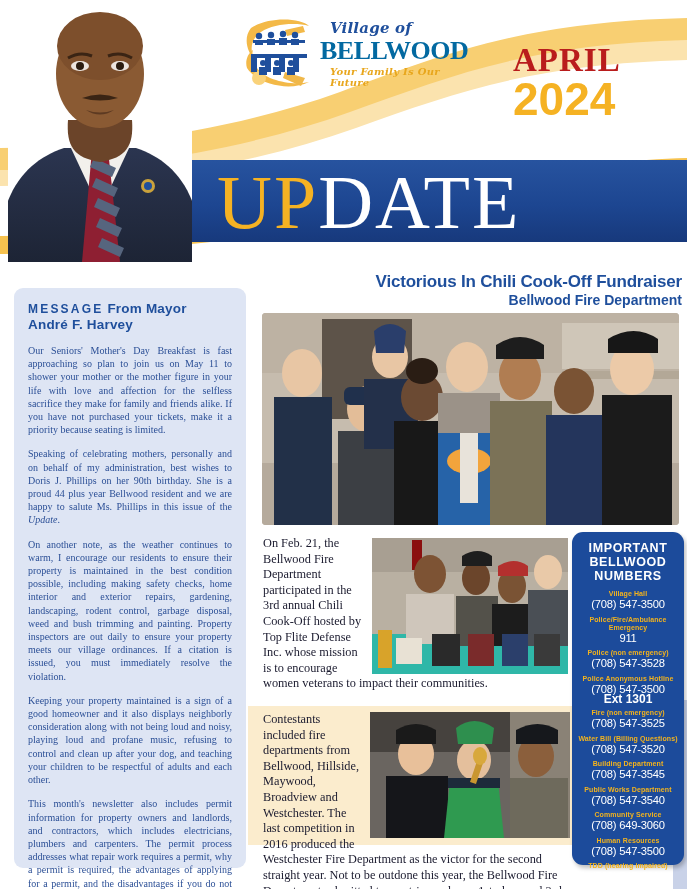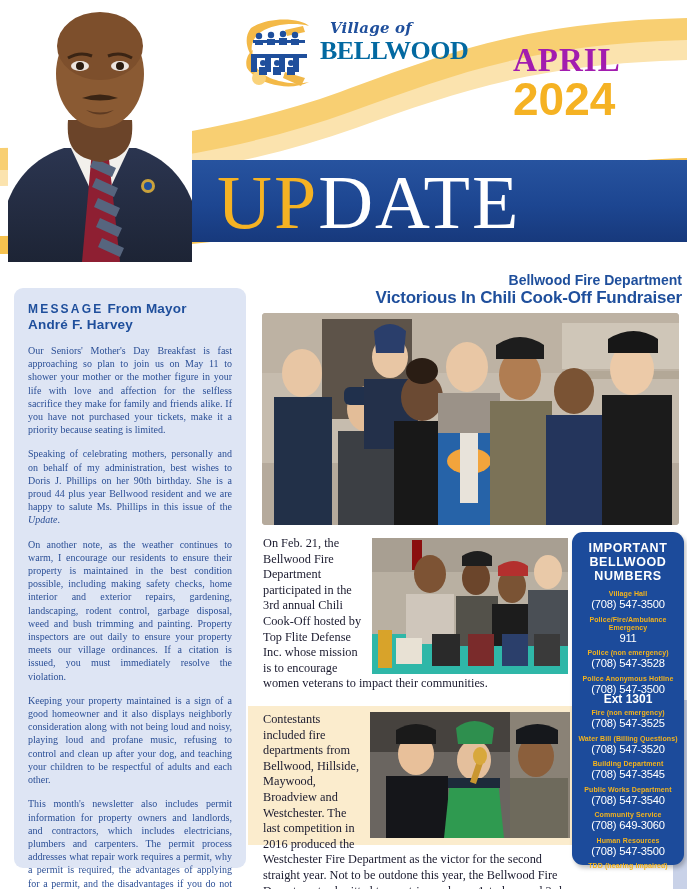--- a/index.html
+++ b/index.html
@@ -48,21 +48,21 @@
     font-size: 26px; line-height: 30px; color: #0369a1; letter-spacing: -.5px;
   }
   .logo-tag {
     font-family: "DejaVu Serif", serif; font-style: italic; font-weight: bold;
     font-size: 10px; color: #e8a61c; letter-spacing: .3px; margin-left: 10px;
   }
 
   
   #month { position: absolute; left: 513px; top: 42px;
     font-family: "Liberation Serif", serif; font-weight: bold;
-    font-size: 33px; color: #a21caf; letter-spacing: 1px; }
+    font-size: 33px; color: #b91c1c; letter-spacing: 1px; }
   #year { position: absolute; left: 513px; top: 72px;
     font-family: "Liberation Sans", sans-serif; font-weight: bold;
     font-size: 46px; color: #f5b223; letter-spacing: 0px; }
 
   
   #mayor-photo {
     position: absolute; left: 8px; top: 0px; width: 184px; height: 262px;
     overflow: hidden;
   }
 
@@ -185,20 +185,21 @@
       <circle cx="20" cy="47" r="3" fill="#1f4f9c"></circle>
       <circle cx="34" cy="47" r="3" fill="#1f4f9c"></circle>
       <circle cx="48" cy="47" r="3" fill="#1f4f9c"></circle>
       <path d="M16 51 h8 v8 h-8 z" fill="#1f4f9c"></path>
       <path d="M30 51 h8 v8 h-8 z" fill="#1f4f9c"></path>
       <path d="M44 51 h8 v8 h-8 z" fill="#1f4f9c"></path>
     </svg>
     <div id="logo-words">
       <div class="logo-village">Village of</div>
       <div class="logo-bellwood">BELLWOOD</div>
+      <div class="logo-tag">Your Family Is Our Future</div>
     </div>
   </div>
 
   <div id="month">APRIL</div>
   <div id="year">2024</div>
 
   <svg id="mayor-photo" viewBox="0 0 184 262">
     <defs>
       <clipPath id="mclip">
           <rect x="0" y="0" width="184" height="262"></rect>
@@ -239,22 +240,22 @@
   </div>
   <p class="msg-p">Our Seniors' Mother's Day Breakfast is fast approaching so plan to join us on May 11 to shower your mother or the mother figure in your life with love and affection for the selfless sacrifice they make for family and friends alike. If you have not purchased your tickets, make it a priority because seating is limited.</p>
   <p class="msg-p">Speaking of celebrating mothers, personally and on behalf of my administration, best wishes to Doris J. Phillips on her 90th birthday. She is a proud 44 plus year Bellwood resident and we are happy to salute Ms. Phillips in this issue of the <em>Update</em>.</p>
   <p class="msg-p">On another note, as the weather continues to warm, I encourage our residents to ensure their property is maintained in the best condition possible, including making safety checks, home interior and exterior repairs, gardening, landscaping, rodent control, garbage disposal, weed and bush trimming and painting. Property inspectors are out daily to ensure your property meets our village ordinances. If a citation is issued, you must immediately resolve the violation.</p>
   <p class="msg-p">Keeping your property maintained is a sign of a good homeowner and it also displays neighborly consideration along with not being loud and noisy, playing loud and profane music, refusing to control and clean up after your dog, and teaching your children to be respectful of adults and each other.</p>
   <p class="msg-p">This month's newsletter also includes permit information for property owners and landlords, and contractors, which includes electricians, plumbers and carpenters. The permit process addresses what repair work requires a permit, why a permit is required, the advantages of applying for a permit, and the disadvantages if you do not apply.</p>
 
 </div>
 
 <div id="article-head">
+  <div id="article-title">Victorious In Chili Cook-Off Fundraiser</div>
   <div id="article-kicker">Bellwood Fire Department</div>
-  <div id="article-title">Victorious In Chili Cook-Off Fundraiser</div>
 </div>
 
 <svg id="photo-main" viewBox="0 0 417 212">
   <rect width="417" height="212" fill="#c6bcae"></rect>
   <rect x="0" y="0" width="417" height="60" fill="#bdb2a3"></rect>
   <rect x="60" y="6" width="90" height="100" fill="#5d5349"></rect>
   <rect x="300" y="10" width="117" height="46" fill="#cfc6b8"></rect>
   <rect x="300" y="58" width="117" height="8" fill="#b3a897"></rect>
   <rect x="0" y="150" width="417" height="62" fill="#b5aa9c"></rect>
   <g>

